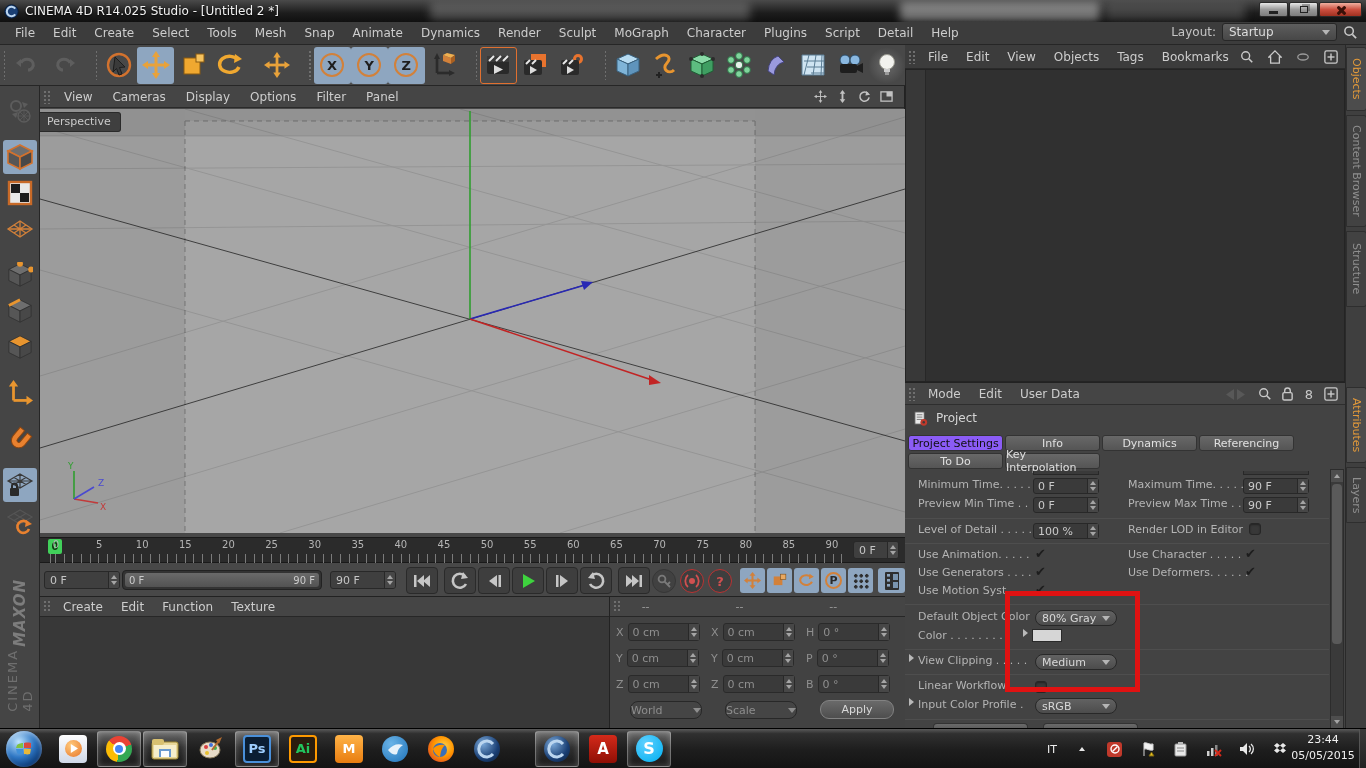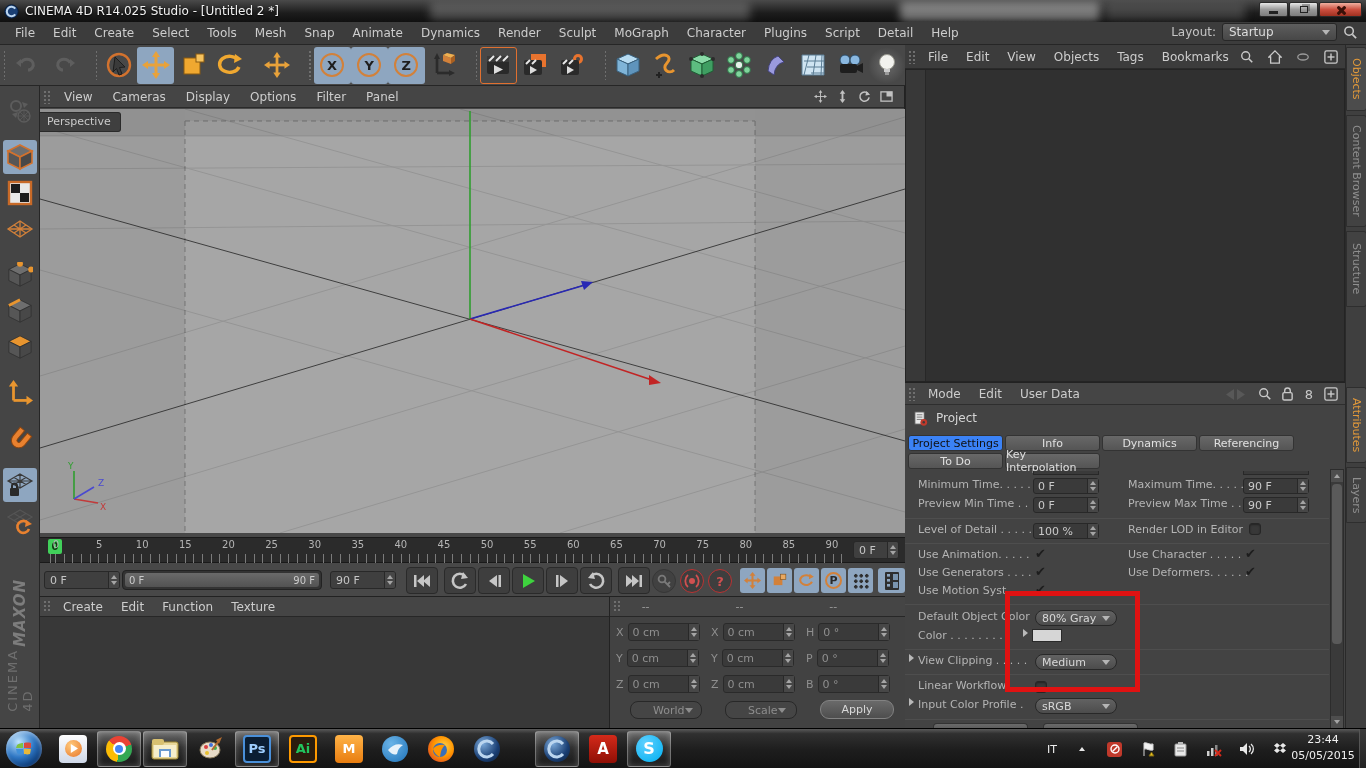--- a/index.html
+++ b/index.html
@@ -67,34 +67,34 @@
 .scope{position:absolute;top:4px;width:25px;height:25px;background:#8ea6c0;border-radius:3px;display:flex;align-items:center;justify-content:center}
 
 .matmgr{left:40px;top:597px;width:570px;height:131px;background:#383838;border-right:1px solid #222}
 .mmenu{height:20px;background:#454545;border-bottom:1px solid #272727;display:flex;align-items:center;font-size:12px}
 .coords{left:610px;top:597px;width:295px;height:131px;background:#424242}
 .chead{height:20px;background:#454545;border-bottom:1px solid #272727;display:flex;align-items:center;color:#9c9c9c}
 .chead span{width:33%;padding-left:18px}
 .crow{position:absolute;display:flex;align-items:center;gap:4px;color:#8f8f8f}
 .cfld{width:72px;height:18px;background:#3a3a3a;border:1px solid #2a2a2a;border-radius:3px;color:#8f8f8f;display:flex;align-items:center}
 .cfld .val{flex:1;padding:0 4px}
-.dd{height:18px;background:linear-gradient(#5f5f5f,#4a4a4a);border:1px solid #282828;border-radius:8px;display:flex;align-items:center;justify-content:space-between;padding:0 22px;color:#cfcfcf}
+.dd{height:18px;background:linear-gradient(#5f5f5f,#4a4a4a);border:1px solid #282828;border-radius:8px;display:flex;align-items:center;justify-content:space-between;padding:0 0;color:#cfcfcf}
 .dd.dim{color:#8d8d8d;background:#454545}
 .applybtn{height:19px;background:linear-gradient(#6a6a6a,#4e4e4e);border:1px solid #828282;border-radius:9px;color:#d8d8d8;display:flex;align-items:center;justify-content:center}
 
 .objpanel{left:905px;top:45px;width:440px;height:337px;background:#3c3c3c}
 .omenu{height:24px;display:flex;align-items:center;font-size:12px;position:relative;border-bottom:1px solid #2a2a2a}
 .ocontent{position:absolute;left:0;top:24px;width:440px;height:313px;background:#303030;border:1px solid #242424}
 .ostrip{position:absolute;left:0;top:0;width:20px;height:100%;background:#383838;border-right:1px solid #272727}
 .micon{width:16px;height:16px;display:flex;align-items:center;justify-content:center;margin-left:6px}
 .attrpanel{left:905px;top:382px;width:440px;height:346px;background:#434343;border-top:1px solid #222}
 .amenu{height:22px;display:flex;align-items:center;font-size:12px;border-bottom:1px solid #2e2e2e;position:relative;background:#454545}
 .projrow{position:absolute;left:0;top:24px;height:22px;display:flex;align-items:center;gap:8px;padding-left:8px;color:#d5d5d5;font-size:12px}
 .tabbtn{position:absolute;height:16px;width:95px;background:linear-gradient(#686868,#555);border:1px solid #333;border-radius:3px;color:#e0e0e0;display:flex;align-items:center;justify-content:center;font-size:11px}
-.tabbtn.active{background:#3b82f6;color:#101010}
+.tabbtn.active{background:#8b5cf6;color:#101010}
 .arow{position:absolute;height:17px;display:flex;color:#b4b4b4;white-space:nowrap}
 .alabel{display:inline-block}
 .afld{position:absolute;width:66px;height:16px;background:#3a3a3a;border:1px solid #282828;border-radius:3px;color:#cacaca;display:flex;align-items:center}
 .afld .val{flex:1;padding:0 4px}
 .add{position:absolute;width:82px;height:16px;background:linear-gradient(#626262,#4c4c4c);border:1px solid #282828;border-radius:8px;display:flex;align-items:center;justify-content:space-between;padding:0 6px;color:#d8d8d8}
 .chkbox{width:12px;height:12px;background:#383838;border:1px solid #262626;border-radius:3px;box-shadow:inset 0 1px 2px #222}
 .chk{color:#1d1d1d;font-size:13px;font-weight:bold;line-height:12px}
 .divider{position:absolute;left:0;width:424px;height:1px;background:#383838;border-top:1px solid #4e4e4e}
 .expander{width:0;height:0;border-top:4px solid transparent;border-bottom:4px solid transparent;border-left:5px solid #b9b9b9;margin-right:4px}
 .swatch{width:30px;height:13px;border:1px solid #2a2a2a}

